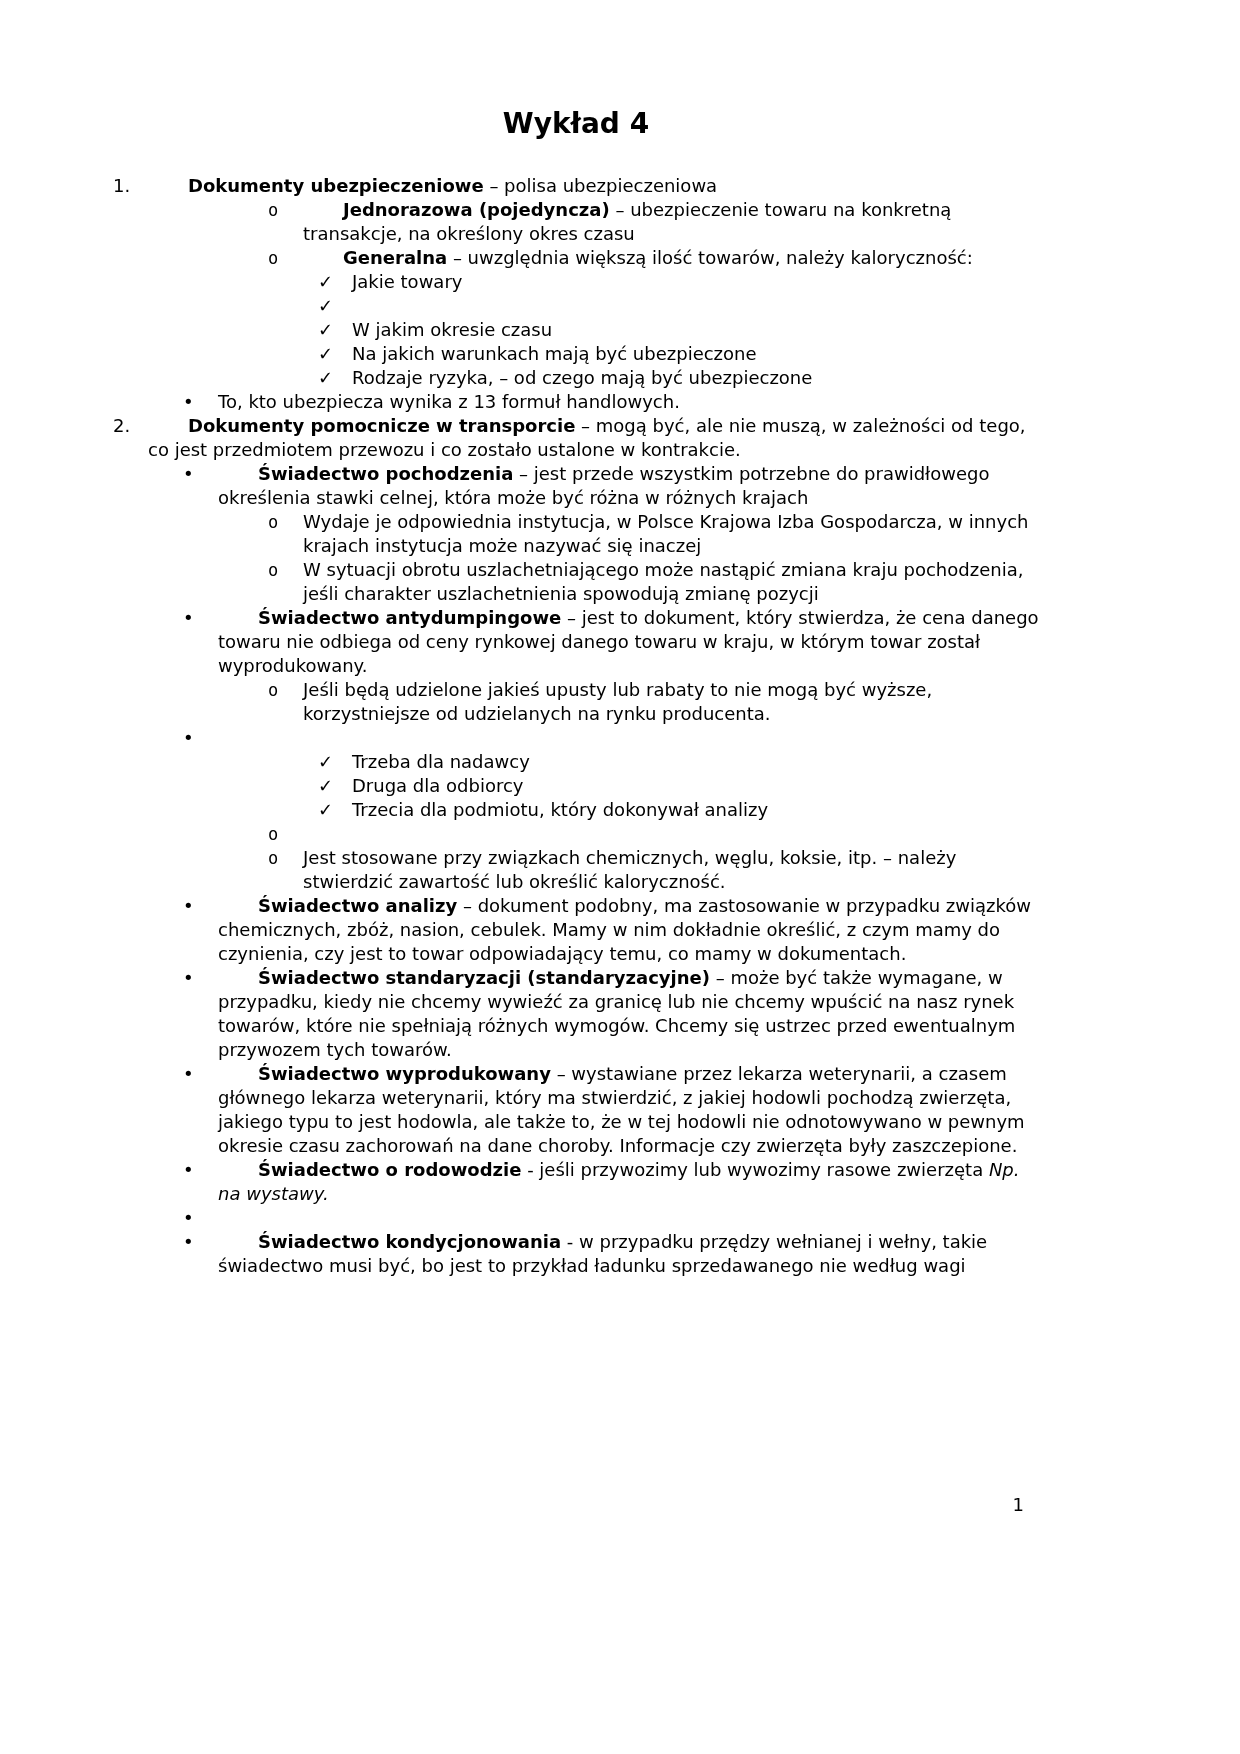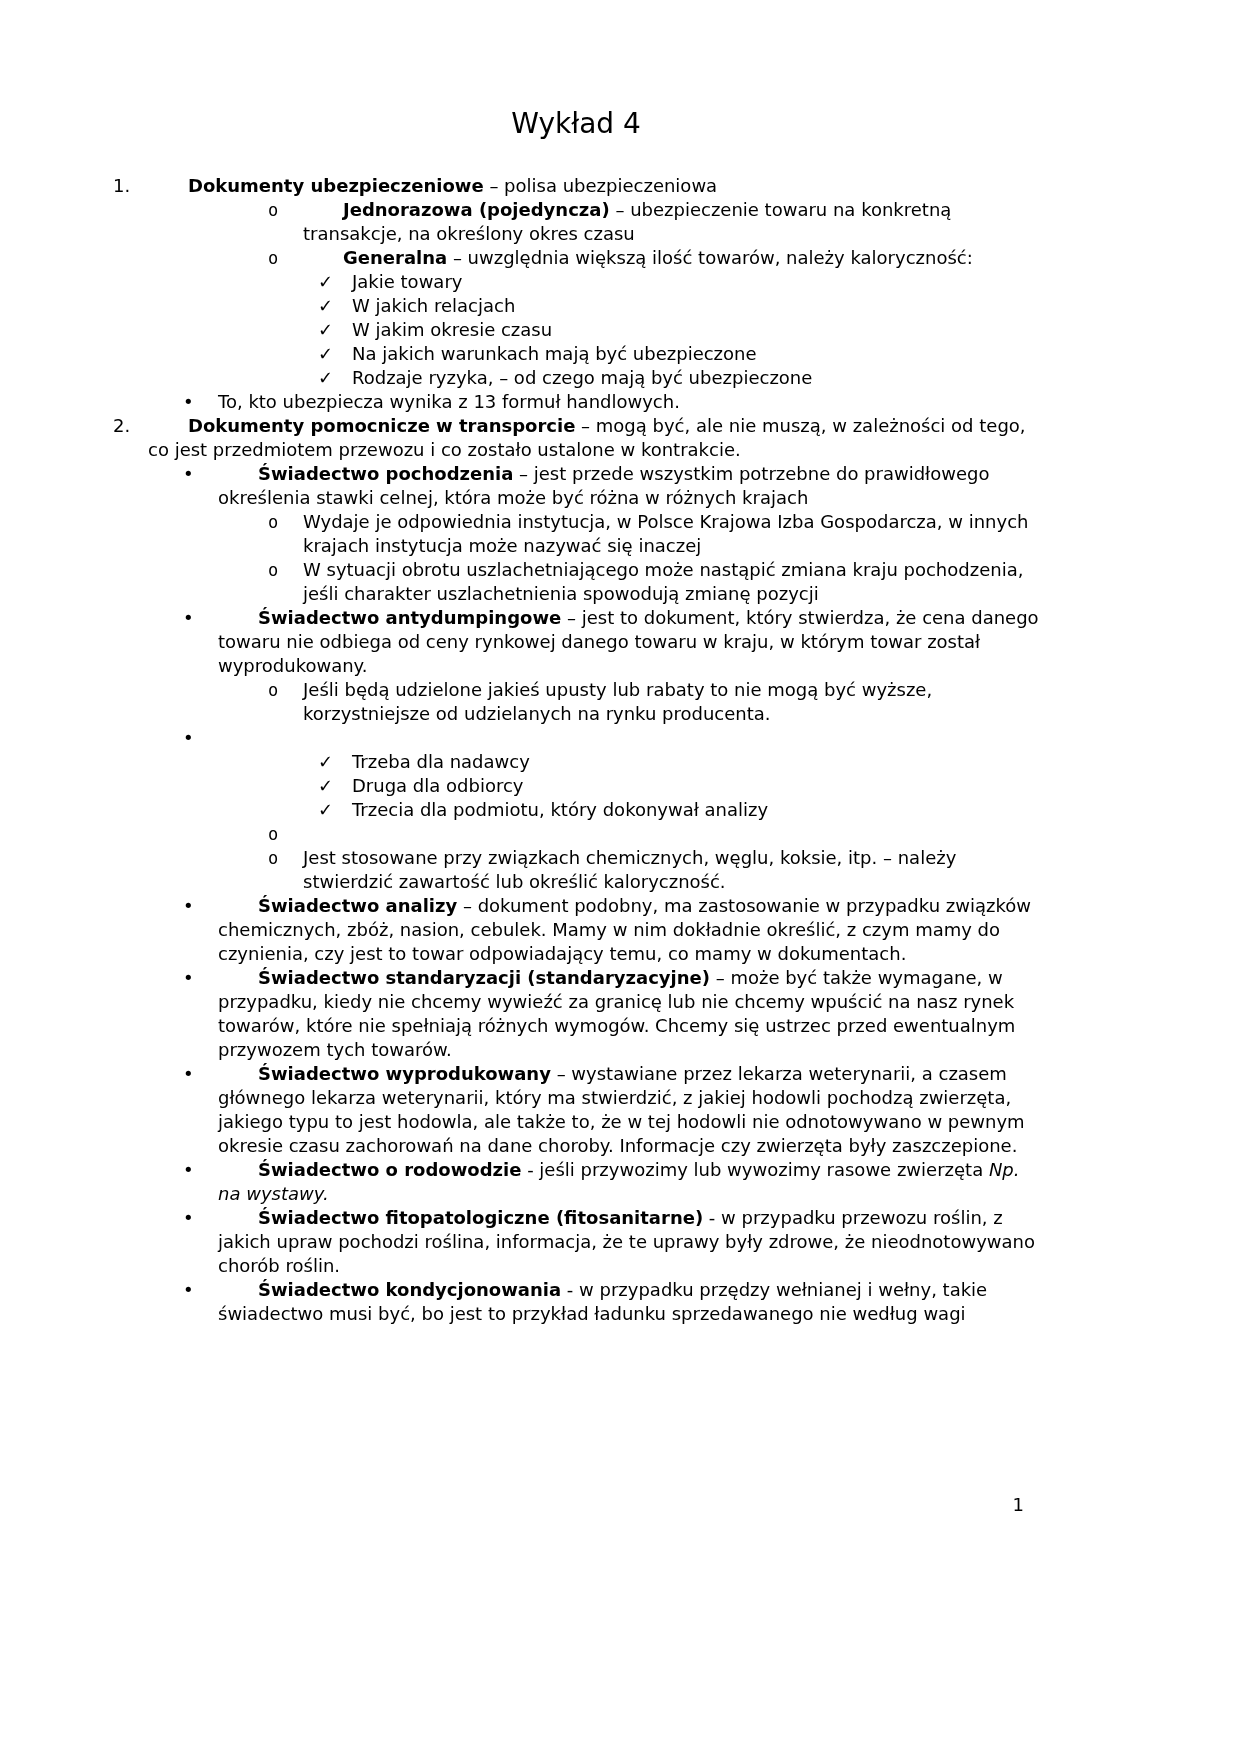--- a/index.html
+++ b/index.html
@@ -16,21 +16,21 @@
     width: 1240px;
     height: 1754px;
     position: relative;
     background: #ffffff;
   }
   .title {
     padding-top: 106px;
     padding-right: 88px;
     text-align: center;
     font-size: 28px;
-    font-weight: normal;
+    font-weight: bold;
     line-height: 36px;
   }
   .content {
     margin-top: 32px;
     padding-right: 200px;   
     font-size: 18px;
     line-height: 24px;
   }
   .row { display: flex; align-items: flex-start; }
   .marker { flex: 0 0 auto; }
@@ -79,21 +79,20 @@
       <span class="text"><b>Generalna</b><span> – uwzględnia większą ilość towarów, należy kaloryczność:</span></span>
     </div>
 
     <div class="row lvl-check">
       <span class="marker">✓</span>
       <span class="text"><span>Jakie towary</span></span>
     </div>
 
     <div class="row lvl-check">
       <span class="marker">✓</span>
-      <span class="text"><span>W jakich relacjach</span></span>
     </div>
 
     <div class="row lvl-check">
       <span class="marker">✓</span>
       <span class="text"><span>W jakim okresie czasu</span></span>
     </div>
 
     <div class="row lvl-check">
       <span class="marker">✓</span>
       <span class="text"><span>Na jakich warunkach mają być ubezpieczone</span></span>
@@ -182,21 +181,20 @@
       <span class="text"><b>Świadectwo wyprodukowany</b><span> – wystawiane przez lekarza weterynarii, a czasem głównego lekarza weterynarii, który ma stwierdzić, z jakiej hodowli pochodzą zwierzęta, jakiego typu to jest hodowla, ale także to, że w tej hodowli nie odnotowywano w pewnym okresie czasu zachorowań na dane choroby. Informacje czy zwierzęta były zaszczepione.</span></span>
     </div>
 
     <div class="row lvl-bullet">
       <span class="marker">•</span>
       <span class="text"><b>Świadectwo o rodowodzie</b><span> - jeśli przywozimy lub wywozimy rasowe zwierzęta </span><i>Np. na wystawy.</i></span>
     </div>
 
     <div class="row lvl-bullet">
       <span class="marker">•</span>
-      <span class="text"><b>Świadectwo fitopatologiczne (fitosanitarne)</b><span> - w przypadku przewozu roślin, z jakich upraw pochodzi roślina, informacja, że te uprawy były zdrowe, że nieodnotowywano chorób roślin.</span></span>
     </div>
 
     <div class="row lvl-bullet">
       <span class="marker">•</span>
       <span class="text"><b>Świadectwo kondycjonowania</b><span> - w przypadku przędzy wełnianej i wełny, takie świadectwo musi być, bo jest to przykład ładunku sprzedawanego nie według wagi</span></span>
     </div>
 
   </div>
 
   <div class="page-number">1</div>

